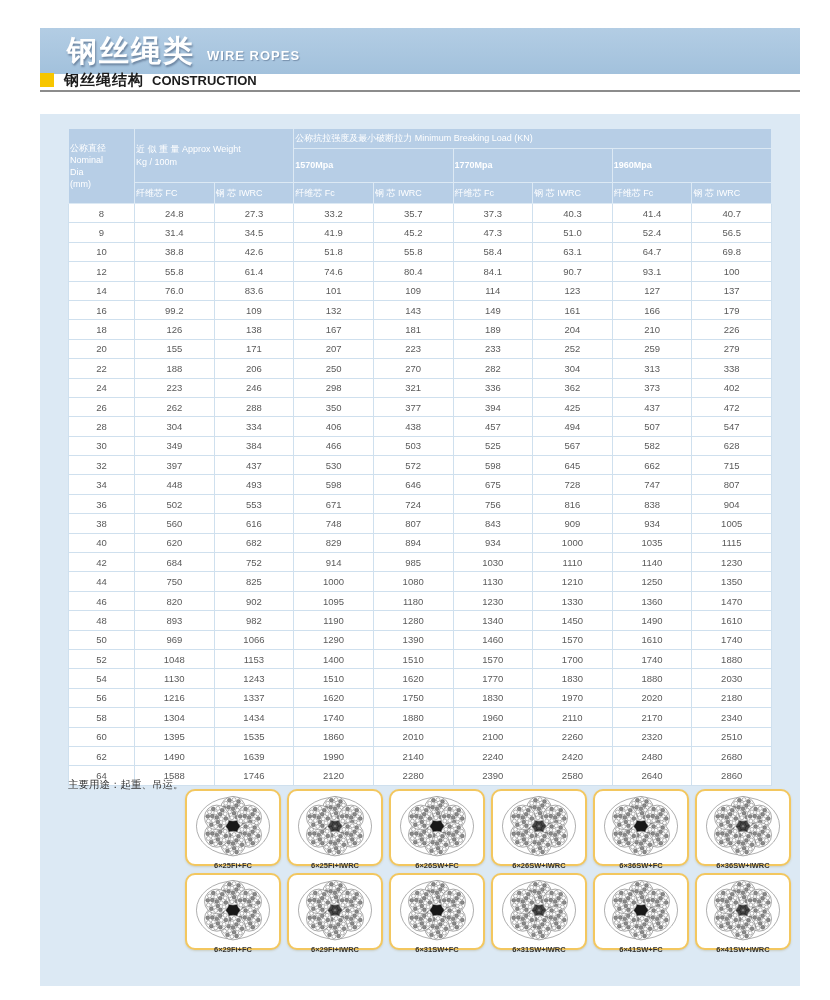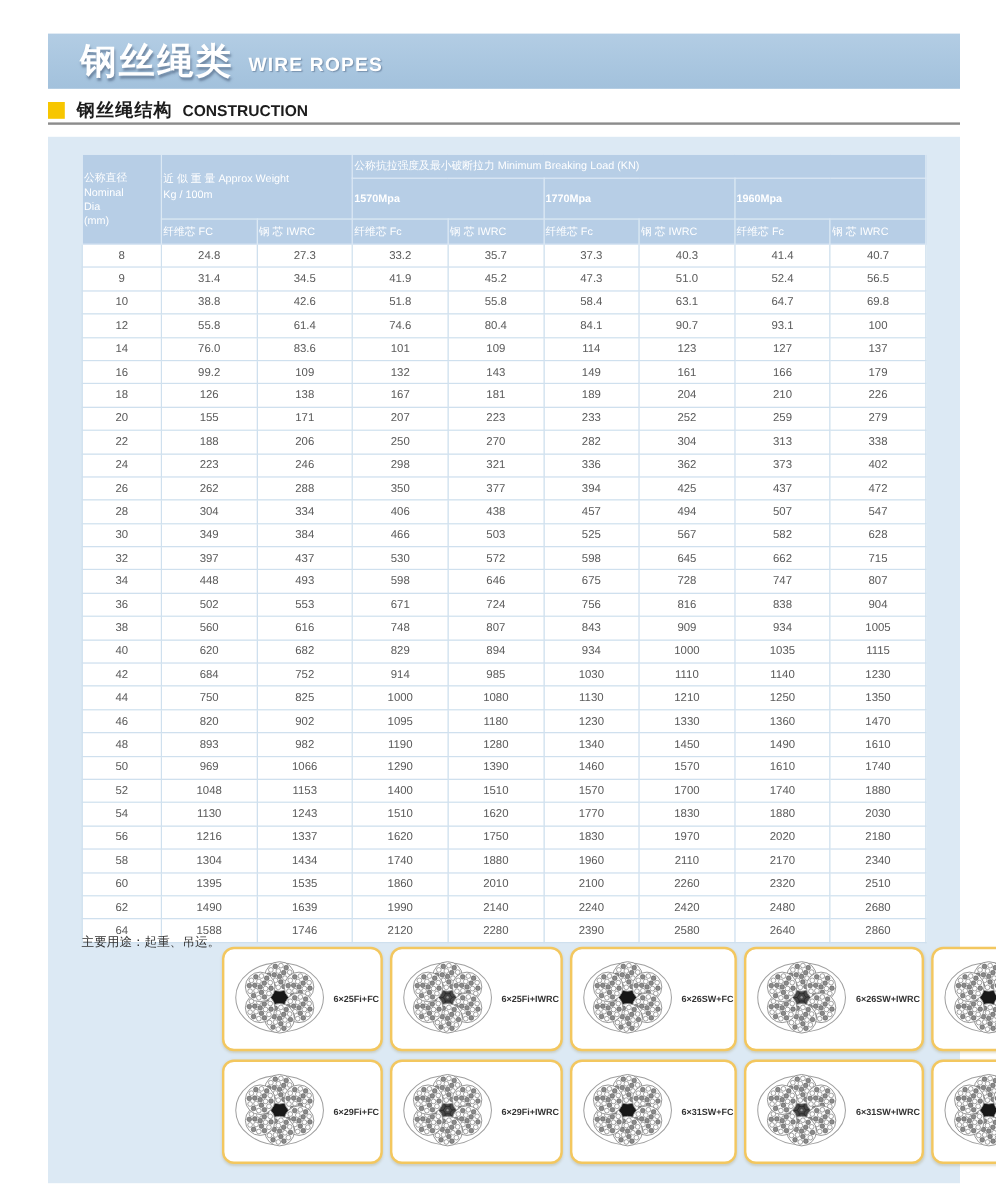--- a/index.html
+++ b/index.html
@@ -5,25 +5,25 @@
   * { margin:0; padding:0; box-sizing:border-box; }
   html,body { background:#ffffff; }
   body { font-family:"Liberation Sans", sans-serif; }
   .page { position:relative; width:830px; height:1000px; background:#fff; overflow:hidden; }
 
   
   .banner { position:absolute; left:40px; top:28px; width:760px; height:46px;
             background:linear-gradient(#b3cde4,#a2c1dc); display:flex; align-items:center; padding-left:27px; }
   .banner .zh { font-size:30px; font-weight:bold; color:#ffffff; letter-spacing:2px;
                 text-shadow:1px 2px 2px rgba(60,80,110,.55); }
-  .banner .en { font-size:16px; font-weight:bold; color:#ffffff; margin-left:12px; margin-top:8px;
+  .banner .en { font-size:13px; font-weight:bold; color:#ffffff; margin-left:12px; margin-top:8px;
                 text-shadow:1px 1px 1px rgba(60,80,110,.45); letter-spacing:1px; }
 
   
-  .section-head { position:absolute; left:40px; top:82px; width:760px; height:22px;
+  .section-head { position:absolute; left:40px; top:70px; width:760px; height:22px;
                   border-bottom:2px solid #8c8c8c; display:flex; align-items:center; }
   .bullet { width:14px; height:14px; background:#f7c600; margin-right:10px; }
   .section-head .zh { font-size:15px; font-weight:bold; color:#1c1c1c; letter-spacing:1px; }
   .section-head .en { font-size:13px; font-weight:bold; color:#1c1c1c; margin-left:8px;text-align:center; }
 
   
   .panel { position:absolute; left:40px; top:114px; width:760px; height:872px; background:#dce9f4; }
 
   
   table.spec { position:absolute; left:68px; top:128px; width:704px; border-collapse:collapse; table-layout:fixed; }
@@ -36,22 +36,22 @@
   table.spec th.sub { height:21px; }
   table.spec td { background:#ffffff; color:#5a5a5a; font-size:9.5px; text-align:center;
                   height:19.4px; border:1px solid #cfe0ee; padding:0 2px; }
 
   
   .note { position:absolute; left:68px; top:778px; font-size:10.5px; color:#333; }
 
   
   .card-grid { position:absolute; left:185px; top:789px; width:590px;
                display:grid; grid-template-columns:repeat(6,1fr); gap:7px 6px; }
-  .rope-card { background:#ffffff; border:2px solid #f3c75f; border-radius:10px; height:87px;
-               display:flex; flex-direction:row; align-items:center; justify-content:flex-end;
+  .rope-card { background:#ffffff; border:2px solid #f3c75f; border-radius:10px; height:77px;
+               display:flex; flex-direction:column; align-items:center; 
                padding:2px 1px 3px 1px; box-shadow:0 1px 2px rgba(150,130,60,.25); }
   .rope-card .pic { width:90px; height:68px; }
   .rope-card .pic svg { width:100%; height:100%; }
   .rope-card .lbl { font-size:7.5px; font-weight:bold; color:#333; line-height:1; margin-top:1px;
                     white-space:nowrap; }
 </style>
 </head>
 <body>
 
 <div class="page">

